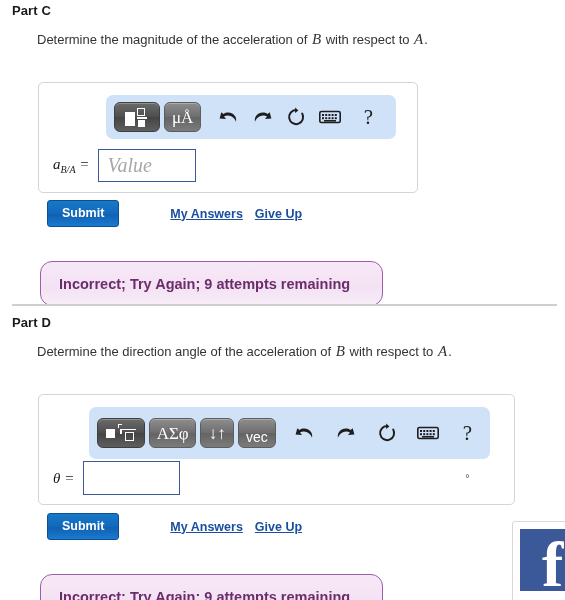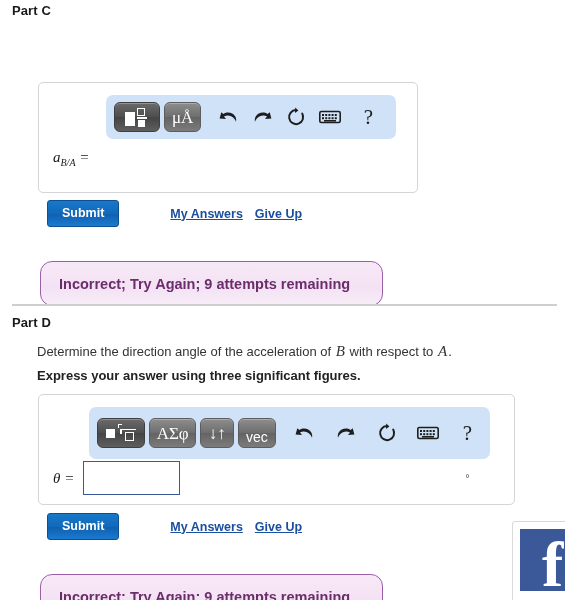--- a/index.html
+++ b/index.html
@@ -218,20 +218,23 @@
 </style>
 </head>
 <body>
 
 <div class="page">
 
   <div style="position:absolute; left:12px; top:3px;">
     <div class="part-title">Part C</div>
   </div>
 
+  <div style="position:absolute; left:37px; top:29px; width:520px;">
+    <span class="question"><span>Determine the magnitude of the acceleration of </span><span class="mathvar">B</span><span> with respect to </span><span class="mathvar">A</span><span>.</span></span>
+  </div>
 
 
   <div class="answer-box" style="position:absolute; left:38px; top:82px; width:380px; height:111px;">
 
     <div class="toolbar" style="position:absolute; left:67px; top:12px; width:290px; height:44px;">
       <div class="tbtn dark" style="min-width:46px;">
         <span class="tmpl">
           <i style="left:0; top:4px; width:10px; height:14px;"></i>
           <i class="outline" style="left:12px; top:0; width:8px; height:8px;"></i>
           <i style="left:12px; top:9px; width:10px; height:2px;"></i>
@@ -275,20 +278,21 @@
           </g>
         </svg>
       </div>
       <div class="plainicon" style="margin-left:4px;">
         <span class="help-q">?</span>
       </div>
     </div>
 
     <div class="input-row" style="position:absolute; left:14px; top:66px;">
       <span class="ans-label"><span>a</span><sub>B/A</sub><span> =</span></span>
+      <input class="field" type="text" style="width: 98px; margin-left: 9px;" placeholder="Value">
     </div>
   </div>
 
   <div class="btn-row" style="position:absolute; left:38px; top:200px;">
     <button class="submit-btn">Submit</button>
     <span class="link" style="margin-left:51px;">My Answers</span>
     <span class="link" style="margin-left:12px;">Give Up</span>
   </div>
 
   <div class="feedback" style="position:absolute; left:40px; top:233px; width:343px; height:45px;">
@@ -298,21 +302,20 @@
   <hr class="part-separator" style="position:absolute; left:12px; top:304px; width:545px;">
 
   <div style="position:absolute; left:12px; top:315px;">
     <div class="part-title">Part D</div>
   </div>
 
   <div style="position:absolute; left:37px; top:341px; width:520px;">
     <span class="question"><span>Determine the direction angle of the acceleration of </span><span class="mathvar">B</span><span> with respect to </span><span class="mathvar">A</span><span>.</span></span>
   </div>
 
-  <div style="position:absolute; left:37px; top:367px; width:520px;" class="instruction">Express your answer using three significant figures.</div>
 
   <div class="answer-box" style="position:absolute; left:38px; top:394px; width:477px; height:111px;">
 
     <div class="toolbar" style="position:absolute; left:50px; top:12px; width:401px; height:52px;">
       <div class="tbtn dark" style="min-width:48px;">
         <span class="tmpl" style="width:30px;">
           <i style="left:0; top:5px; width:9px; height:9px;"></i>
           <i style="left:12px; top:0; width:4px; height:1.4px;"></i>
           <i style="left:12px; top:1.6px; width:1.4px; height:3px;"></i>
           <i style="left:14.5px; top:5px; width:15px; height:1.6px;"></i>

